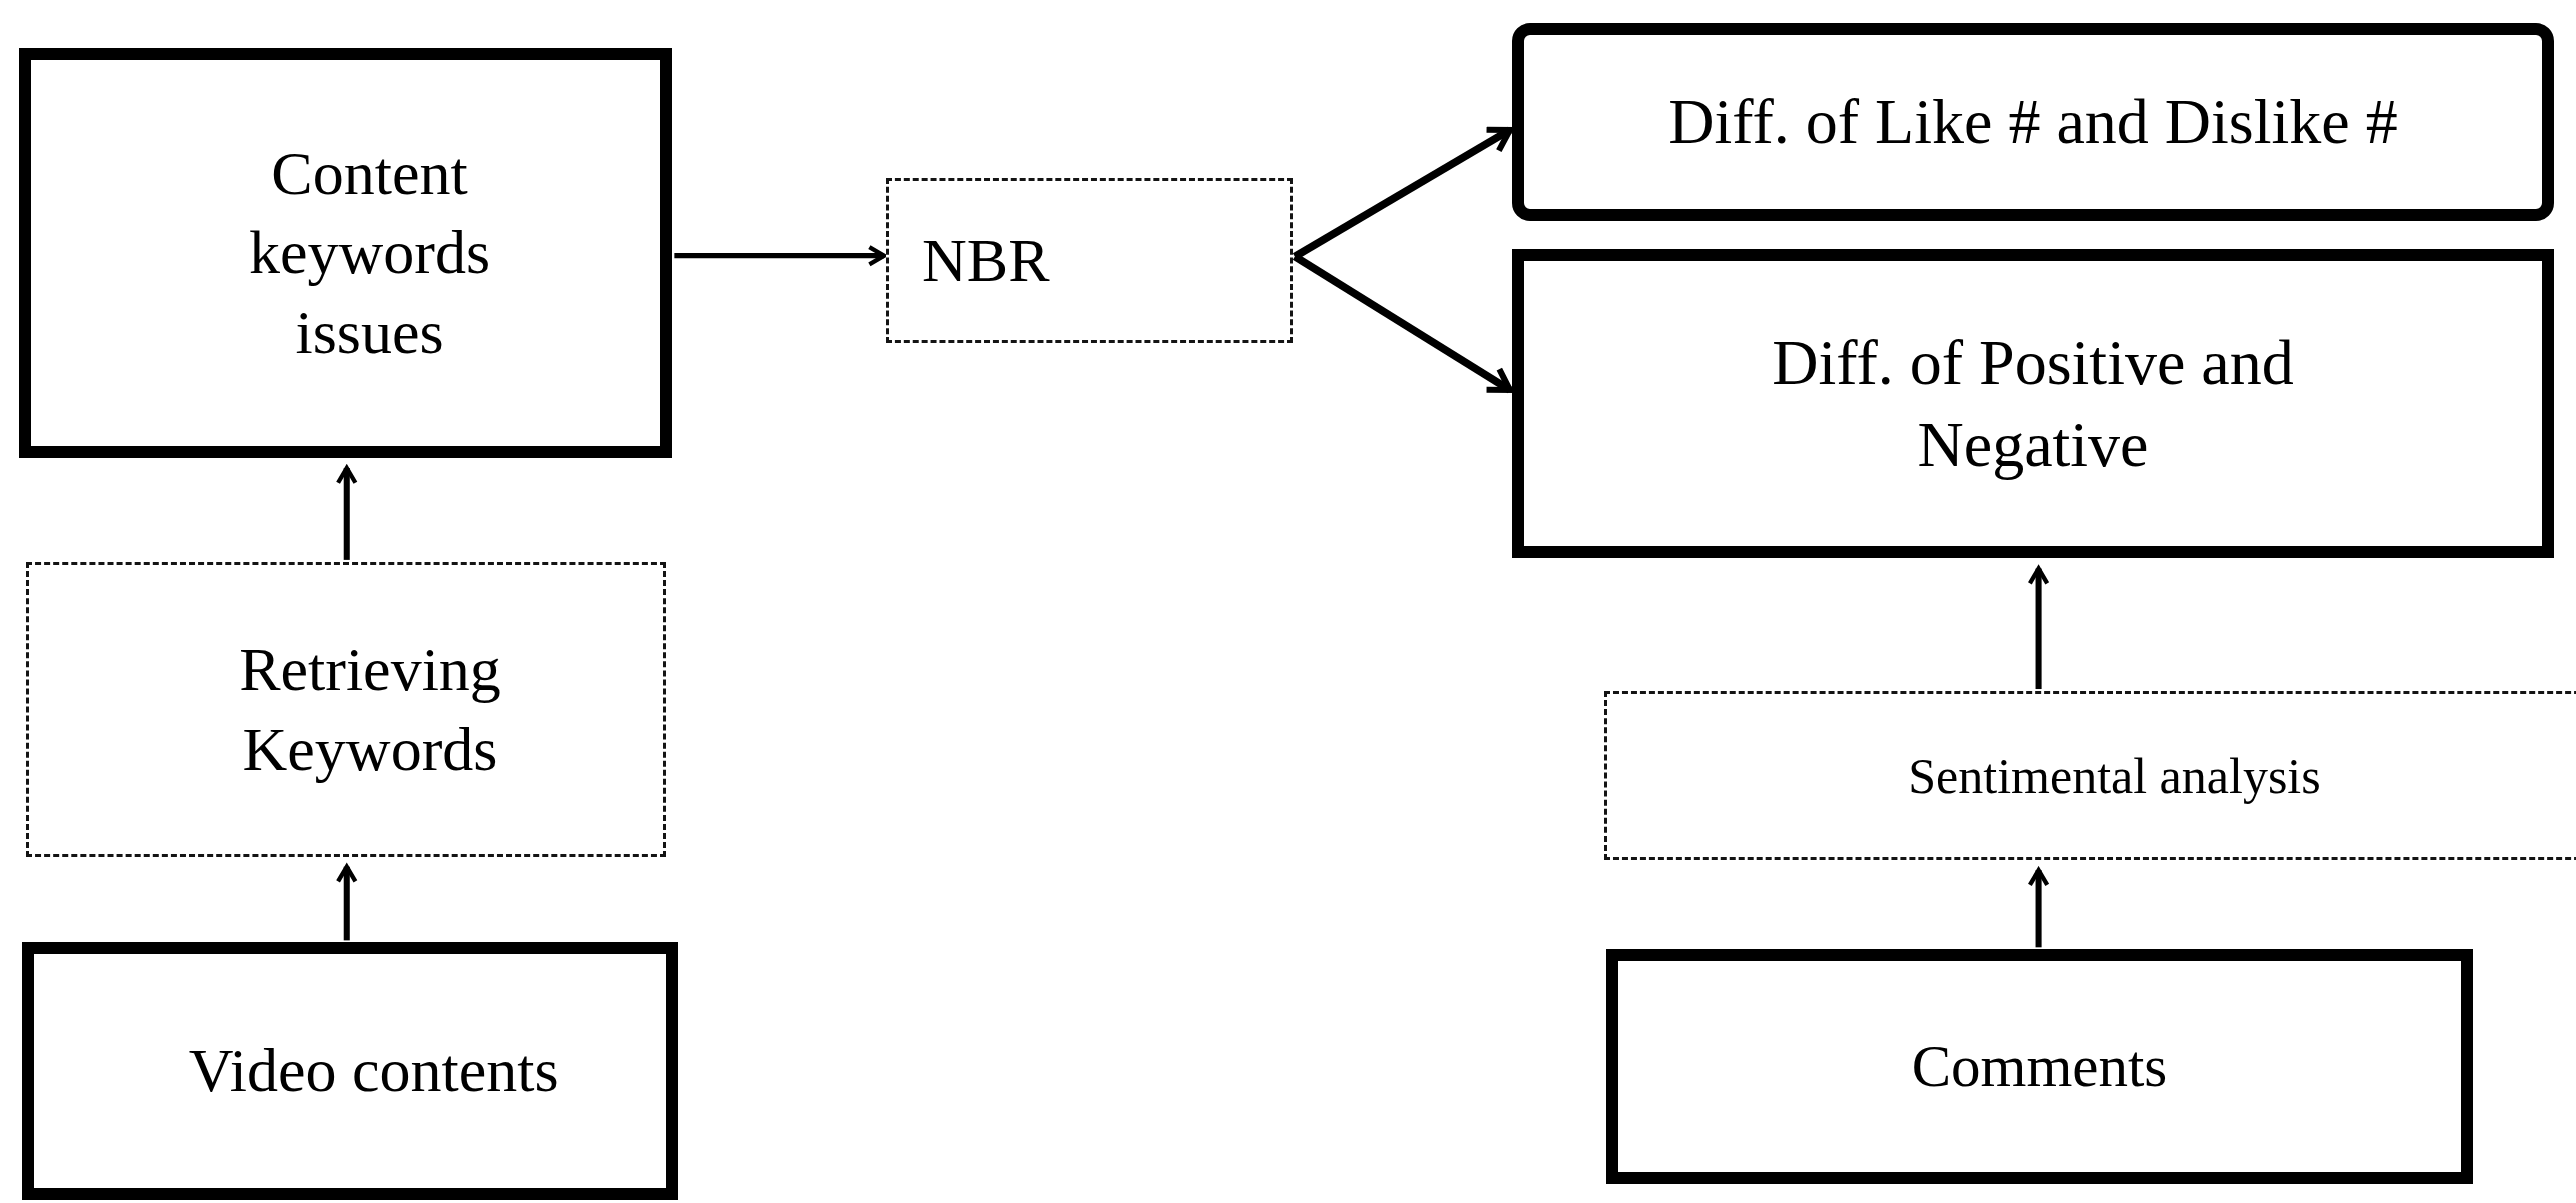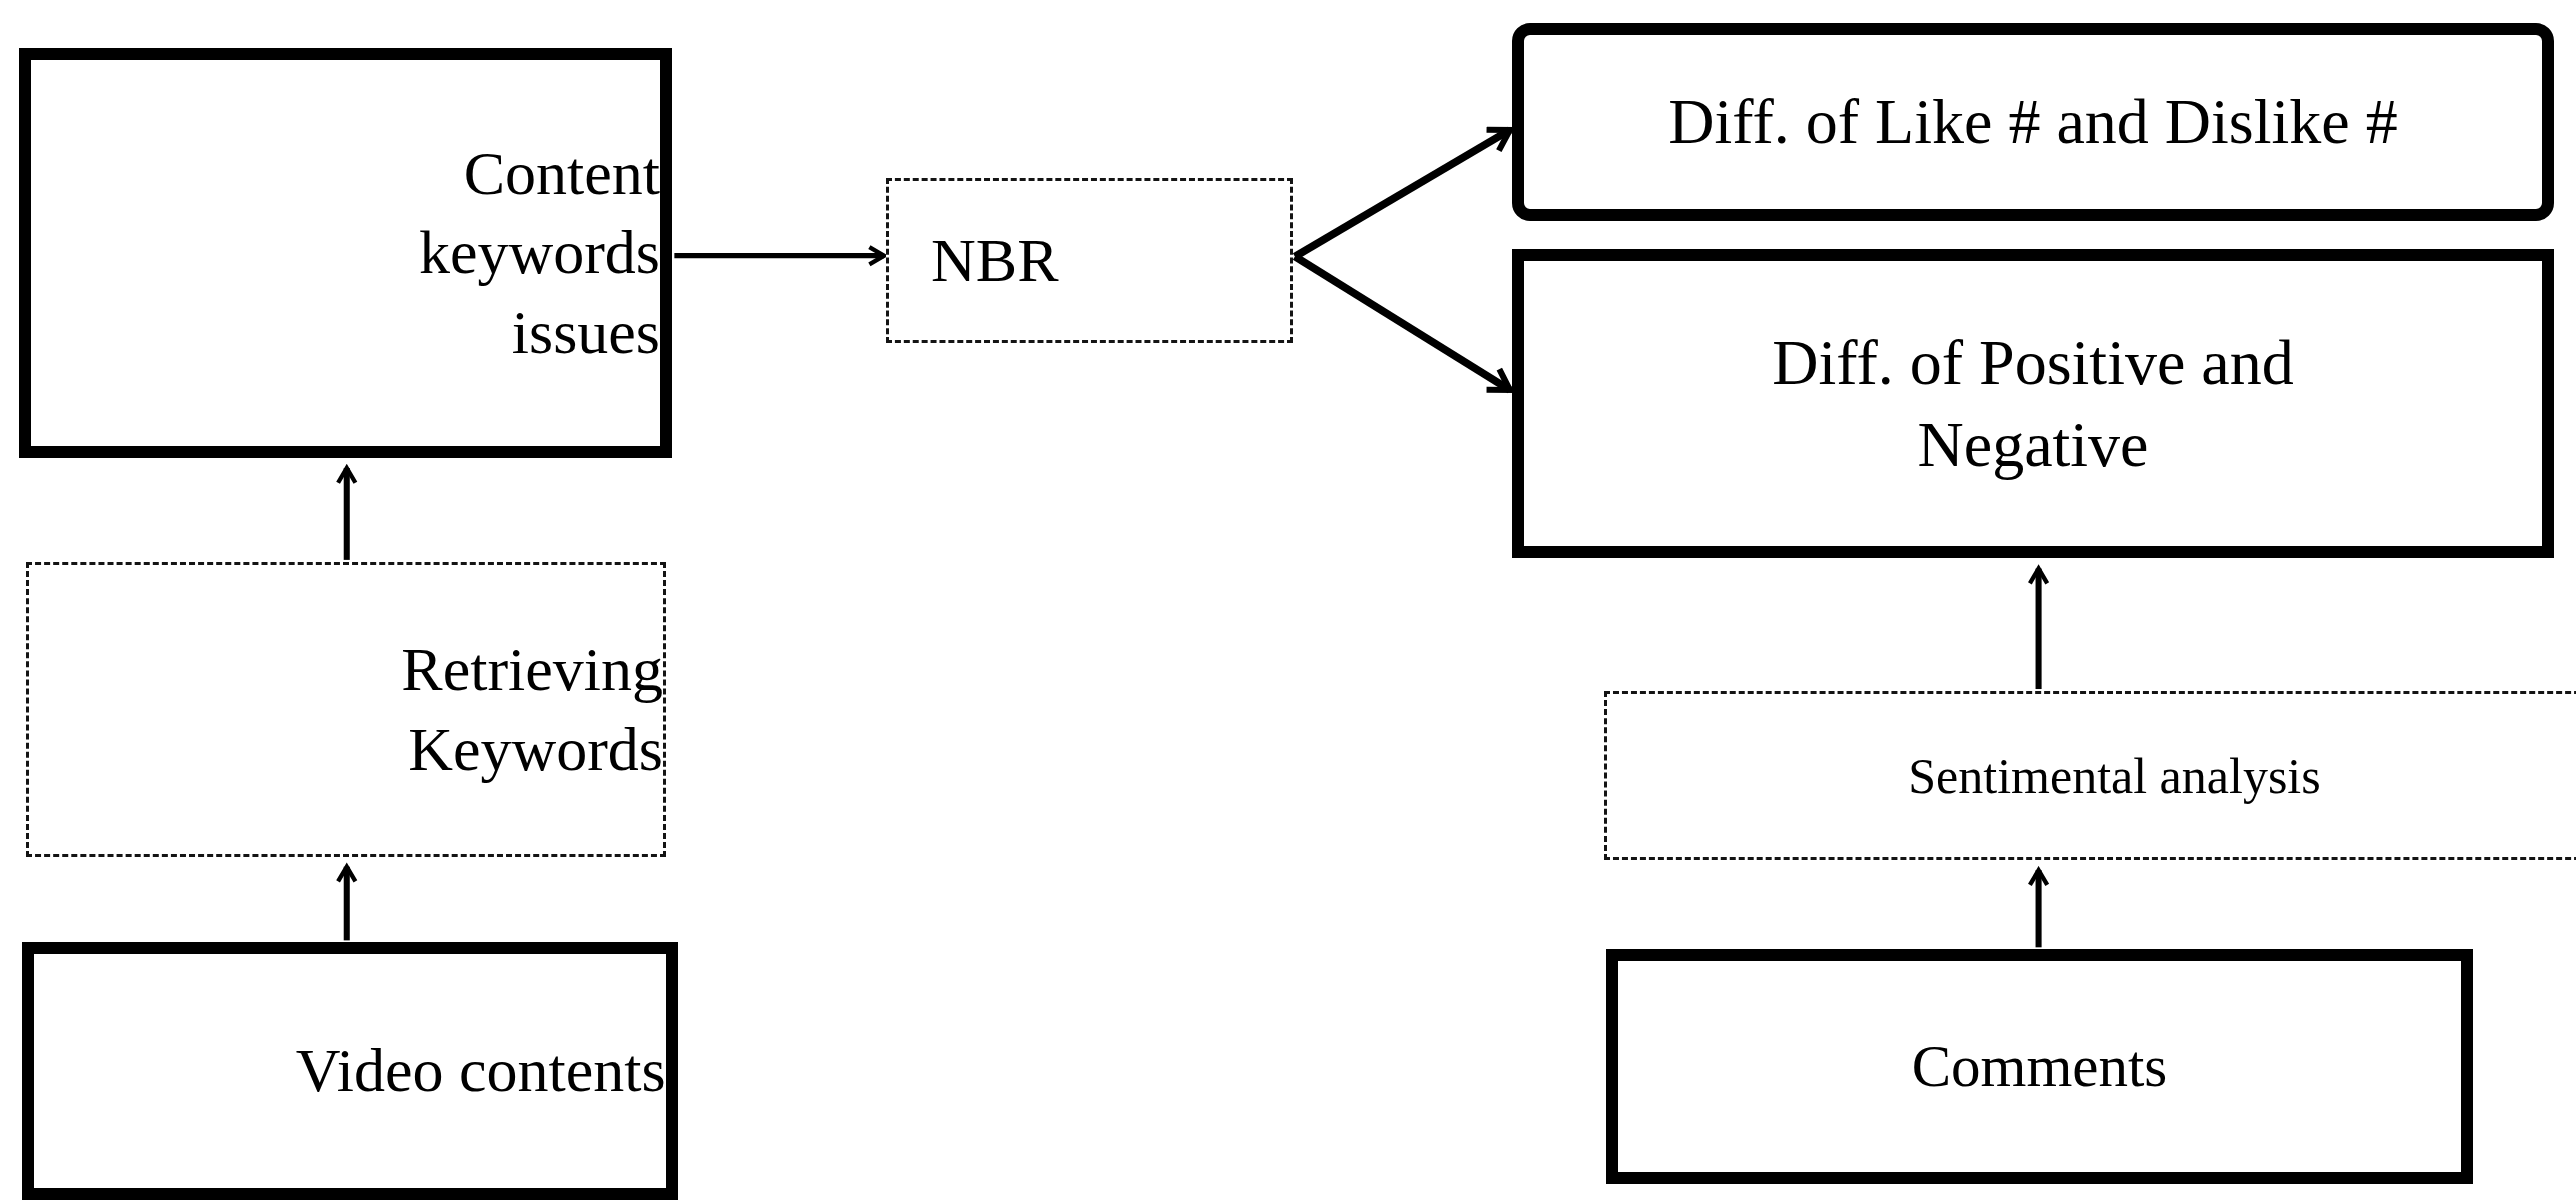--- a/index.html
+++ b/index.html
@@ -29,34 +29,34 @@
   }
   .node.dashed {
     border: 3.5px dashed #141414;
   }
   .node .label {
     display: block;
     line-height: 1.28;
     white-space: pre-line;
     font-weight: 400;
   }
-  .align-left  .label { text-align: right;  padding-left: 48px; }
+  .align-left  .label { text-align: center;  padding-left: 48px; }
   .align-center .label { text-align: center; }
 
   
   #node-content-keywords { left: 19px;  top: 48px;   width: 653px;  height: 410px; font-size: 62px; }
   #node-retrieving       { left: 26px;  top: 562px;  width: 640px;  height: 295px; font-size: 62px; }
   #node-video-contents   { left: 21.7px;  top: 942px; width: 656px;  height: 258px; font-size: 62px; }
   #node-nbr              { left: 886px;top: 178px;  width: 407px;  height: 165px; font-size: 62px; }
   #node-diff-like        { left: 1512px;top: 23.4px;   width: 1042px; height: 198px; font-size: 64px; border-radius: 18px; }
   #node-diff-sentiment   { left: 1512px;top: 249px;  width: 1042px; height: 309px; font-size: 64px; }
   #node-sentimental      { left: 1604px;top: 691px;  width: 1021px; height: 169px; font-size: 50px; }
   #node-comments         { left: 1606px;top: 949px; width: 867px; height: 235px; font-size: 59px; }
 
-  #node-nbr .label { padding-left: 42px; text-align: left; }
+  #node-nbr .label { padding-left: 33px; text-align: left; }
 
   .edge-layer {
     position: absolute;
     left: 0; top: 0;
     width: 2576px;
     height: 1203px;
     pointer-events: none;
   }
 </style>
 </head>

